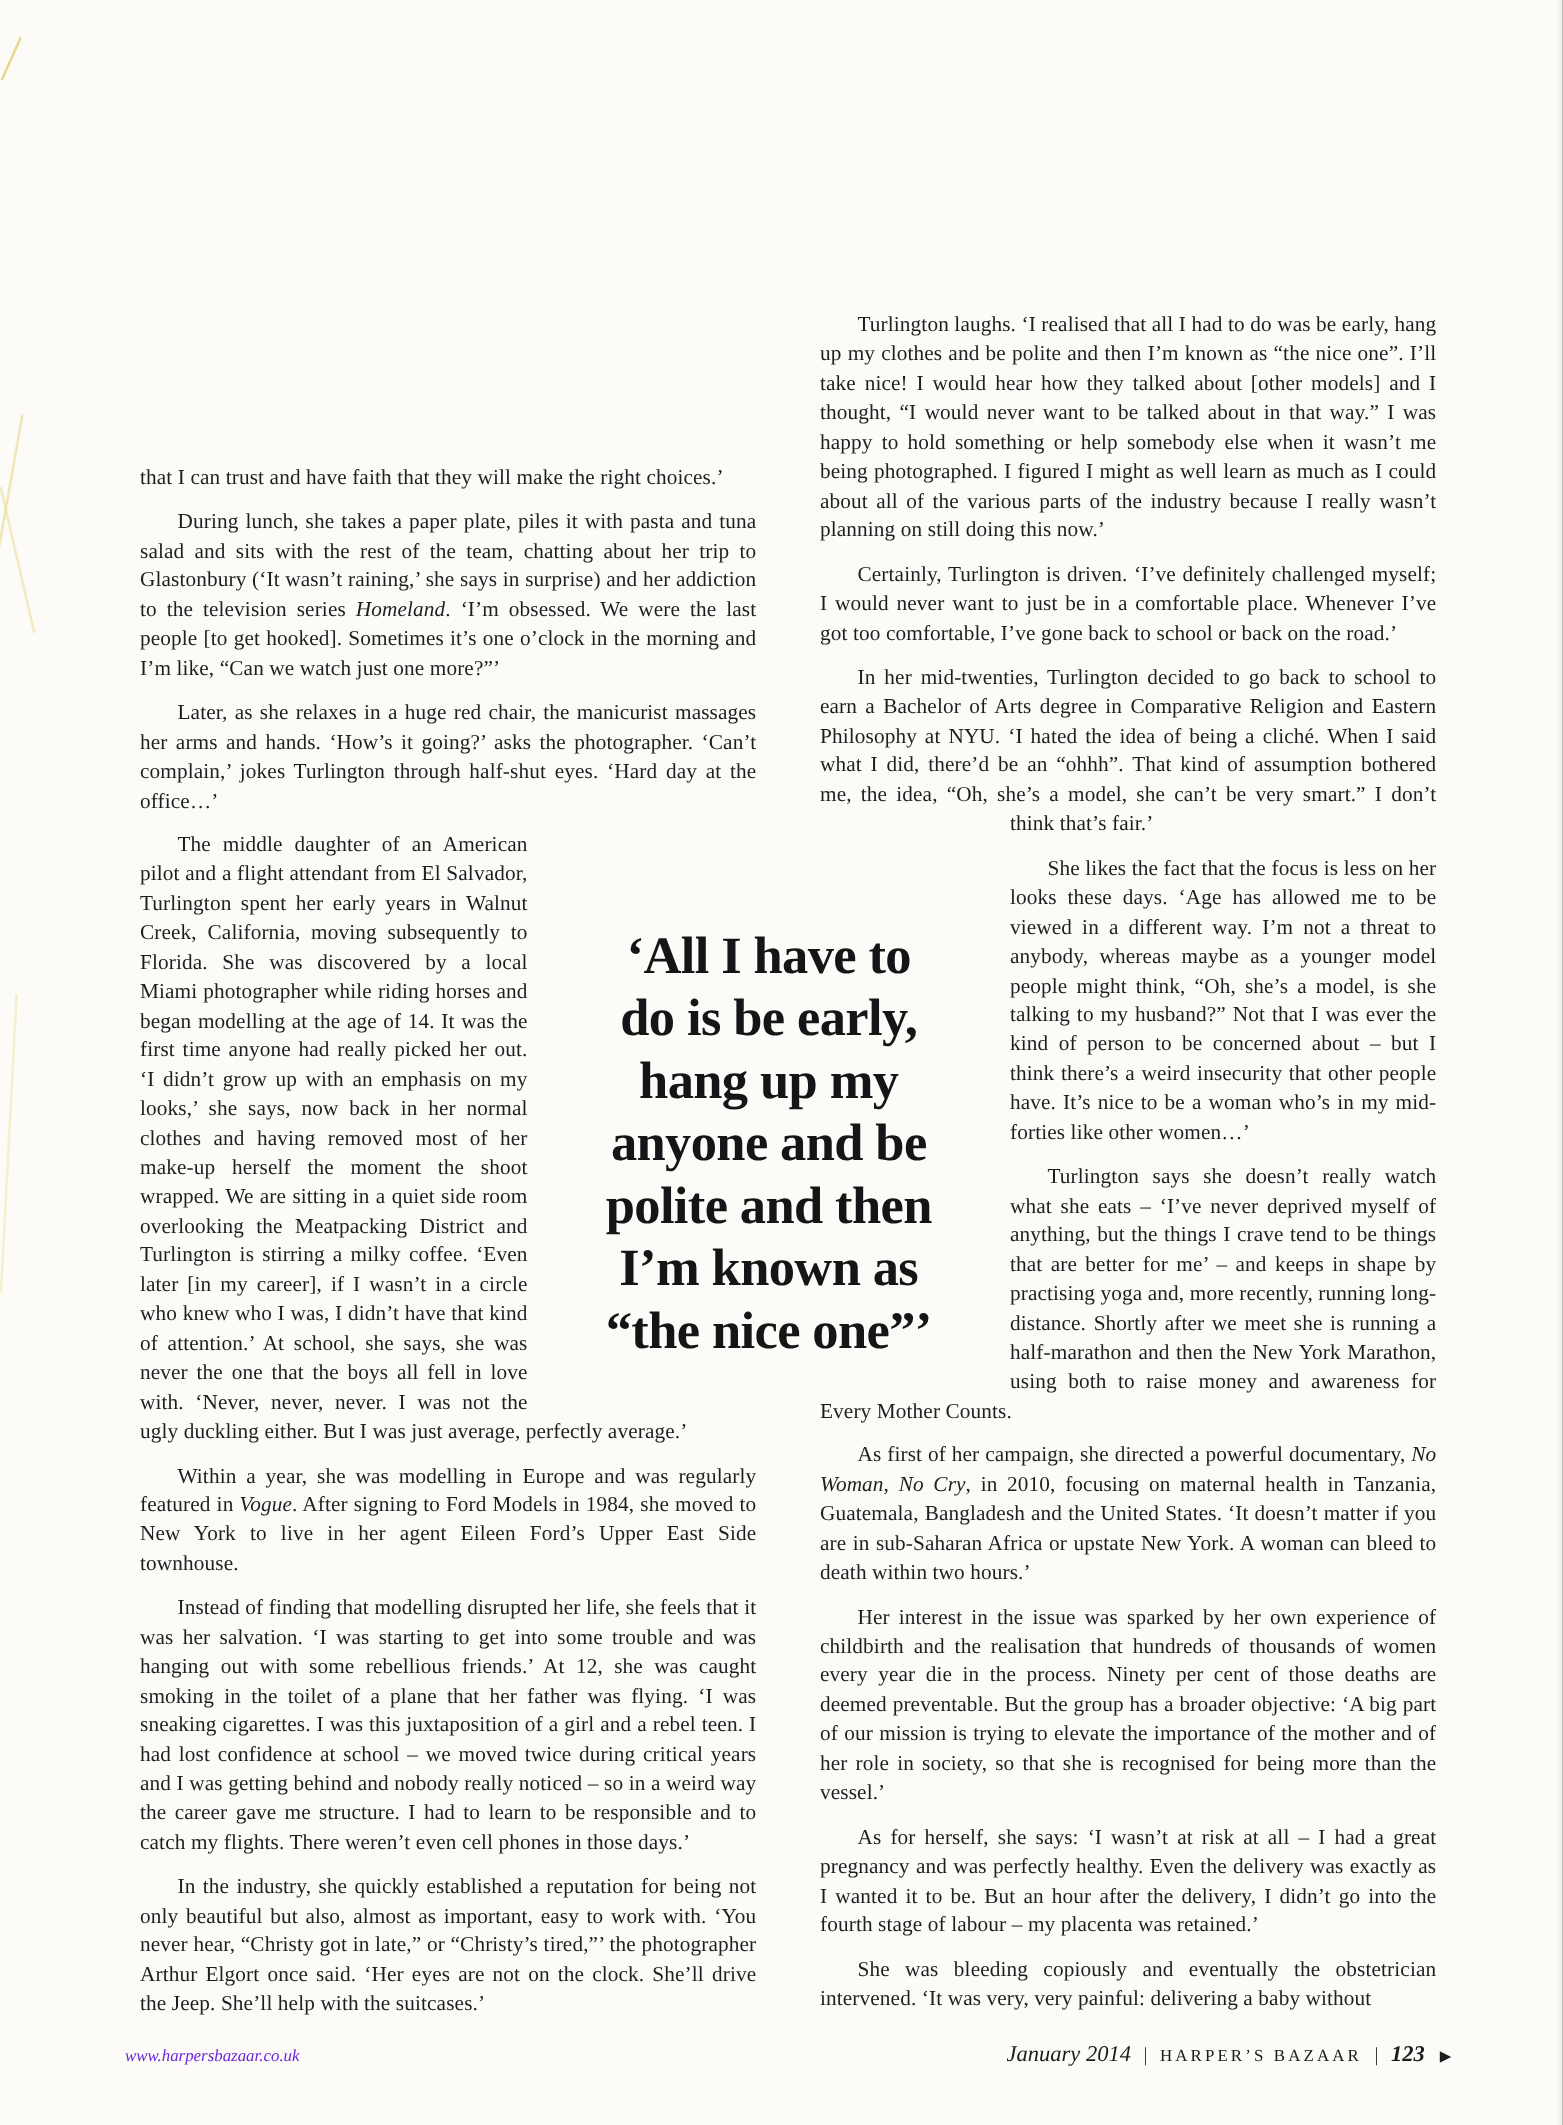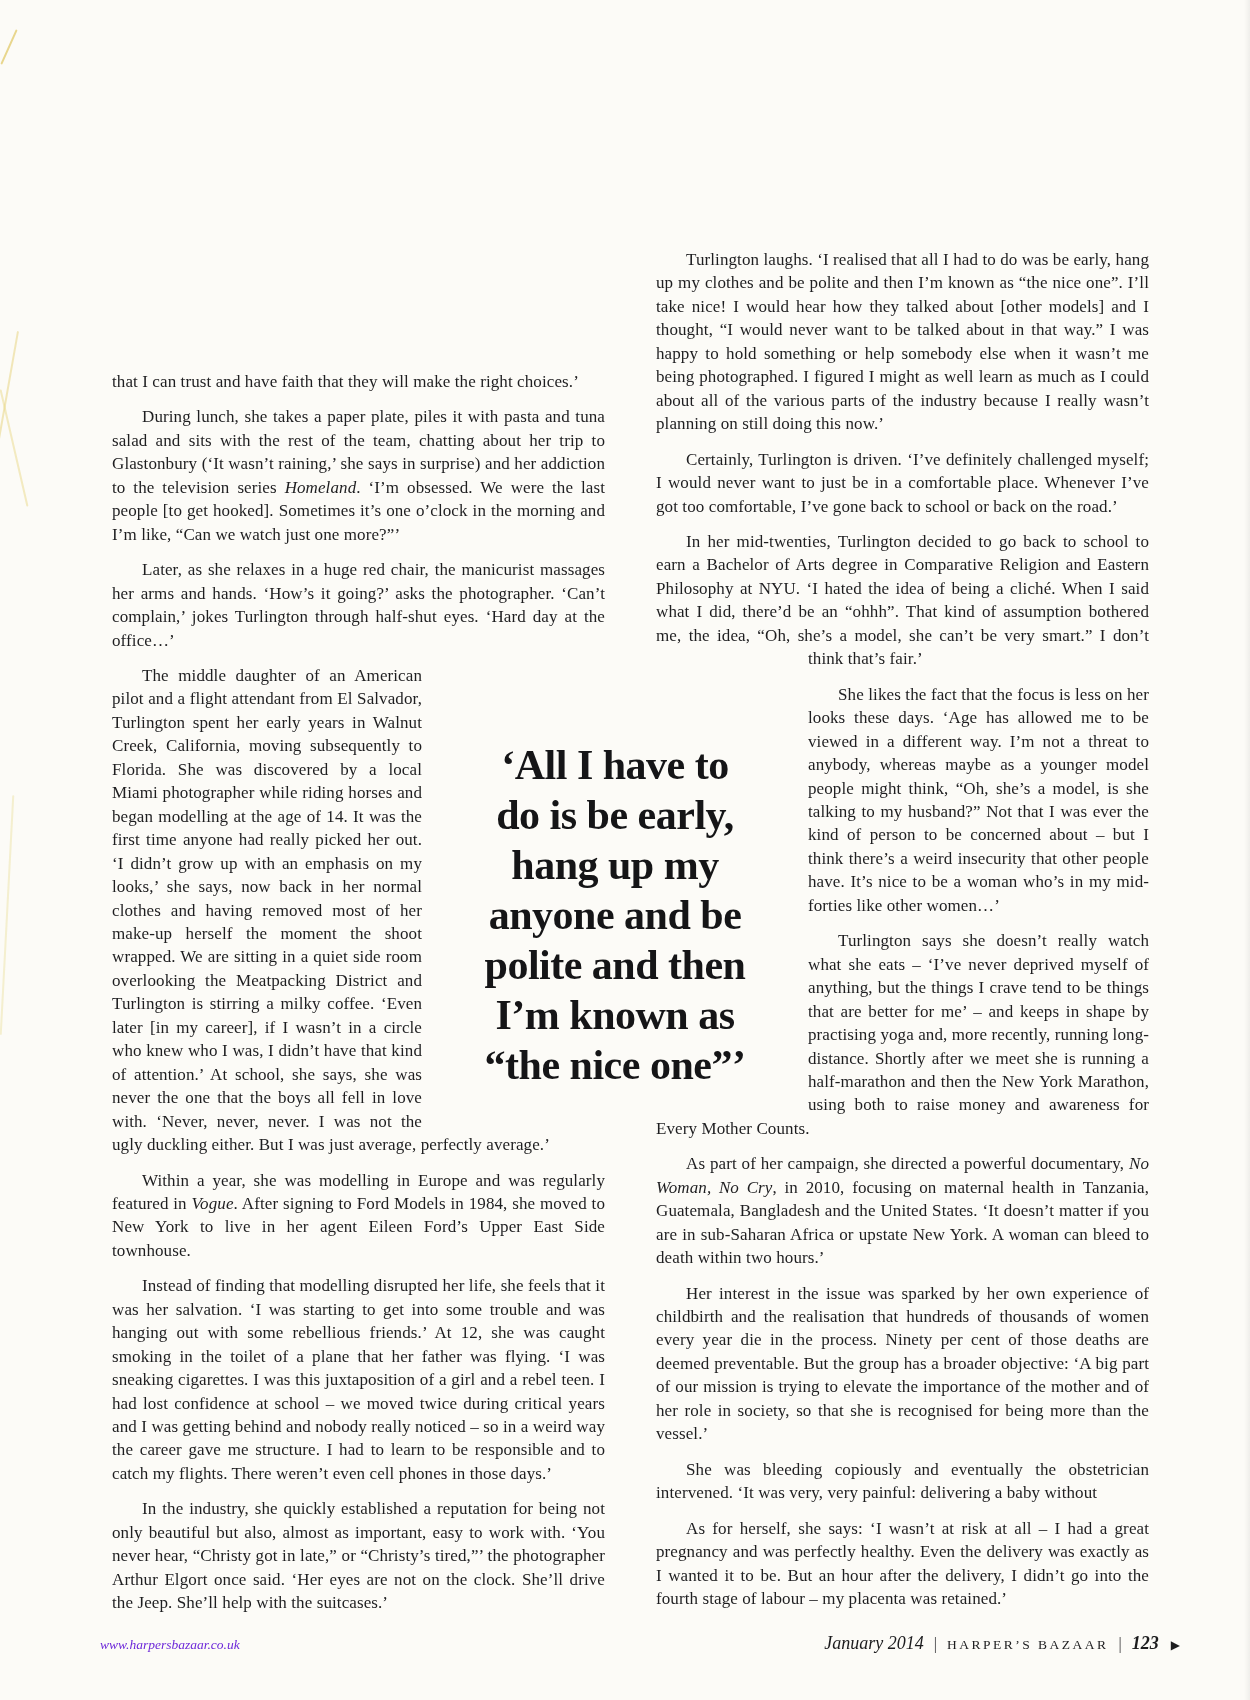--- a/index.html
+++ b/index.html
@@ -34,21 +34,21 @@
     font-size:42px; line-height:50px; letter-spacing:-0.5px;
     color:#151517;
   }
 
   
   .footer-left {
     position:absolute; left:100px; top:1637px;
     font-style:italic; font-size:13.5px; color:#6d28d9;
   }
   .footer-right {
-    position:absolute; right:70px; top:1633px;
+    position:absolute; right:89px; top:1633px;
     white-space:nowrap; color:#1c1c1e;
   }
   .footer-right > span { vertical-align:baseline; }
   .fr-issue { font-style:italic; font-size:18px; }
   .fr-sep   { font-size:16px; color:#3a3a3c; padding:0 6px; }
   .fr-mag   { font-size:13.5px; letter-spacing:2.5px; }
   .fr-num   { font-style:italic; font-weight:bold; font-size:18px; }
   .fr-arrow { font-size:12px; padding-left:8px; }
 
   
@@ -83,24 +83,24 @@
     </div>
 
   <div class="col col-right">
     <div class="sp-push-r"></div>
     <div class="sp-box-r"></div>
   <p class="para indent"><span>Turlington laughs. ‘I realised that all I had to do was be early, hang up my clothes and be polite and then I’m known as “the nice one”. I’ll take nice! I would hear how they talked about [other models] and I thought, “I would never want to be talked about in that way.” I was happy to hold something or help somebody else when it wasn’t me being photographed. I figured I might as well learn as much as I could about all of the various parts of the industry because I really wasn’t planning on still doing this now.’</span></p>
       <p class="para indent"><span>Certainly, Turlington is driven. ‘I’ve definitely challenged myself; I would never want to just be in a comfortable place. Whenever I’ve got too comfortable, I’ve gone back to school or back on the road.’</span></p>
       <p class="para indent"><span>In her mid-twenties, Turlington decided to go back to school to earn a Bachelor of Arts degree in Comparative Religion and Eastern Philosophy at NYU. ‘I hated the idea of being a cliché. When I said what I did, there’d be an “ohhh”. That kind of assumption bothered me, the idea, “Oh, she’s a model, she can’t be very smart.” I don’t think that’s fair.’</span></p>
       <p class="para indent"><span>She likes the fact that the focus is less on her looks these days. ‘Age has allowed me to be viewed in a different way. I’m not a threat to anybody, whereas maybe as a younger model people might think, “Oh, she’s a model, is she talking to my husband?” Not that I was ever the kind of person to be concerned about – but I think there’s a weird insecurity that other people have. It’s nice to be a woman who’s in my mid-forties like other women…’</span></p>
       <p class="para indent"><span>Turlington says she doesn’t really watch what she eats – ‘I’ve never deprived myself of anything, but the things I crave tend to be things that are better for me’ – and keeps in shape by practising yoga and, more recently, running long-distance. Shortly after we meet she is running a half-marathon and then the New York Marathon, using both to raise money and awareness for Every Mother Counts.</span></p>
-      <p class="para indent"><span>As part of her campaign, she directed a powerful documentary, </span><em>No Woman, No Cry</em><span>, in 2010, focusing on maternal health in Tanzania, Guatemala, Bangladesh and the United States. ‘It doesn’t matter if you are in sub-Saharan Africa or upstate New York. A woman can bleed to death within two hours.’</span></p>
+      <p class="para indent"><span>As first of her campaign, she directed a powerful documentary, </span><em>No Woman, No Cry</em><span>, in 2010, focusing on maternal health in Tanzania, Guatemala, Bangladesh and the United States. ‘It doesn’t matter if you are in sub-Saharan Africa or upstate New York. A woman can bleed to death within two hours.’</span></p>
       <p class="para indent"><span>Her interest in the issue was sparked by her own experience of childbirth and the realisation that hundreds of thousands of women every year die in the process. Ninety per cent of those deaths are deemed preventable. But the group has a broader objective: ‘A big part of our mission is trying to elevate the importance of the mother and of her role in society, so that she is recognised for being more than the vessel.’</span></p>
+      <p class="para indent"><span>As for herself, she says: ‘I wasn’t at risk at all – I had a great pregnancy and was perfectly healthy. Even the delivery was exactly as I wanted it to be. But an hour after the delivery, I didn’t go into the fourth stage of labour – my placenta was retained.’</span></p>
       <p class="para indent"><span>She was bleeding copiously and eventually the obstetrician intervened. ‘It was very, very painful: delivering a baby without</span></p>
-      <p class="para indent"><span>As for herself, she says: ‘I wasn’t at risk at all – I had a great pregnancy and was perfectly healthy. Even the delivery was exactly as I wanted it to be. But an hour after the delivery, I didn’t go into the fourth stage of labour – my placenta was retained.’</span></p>
     </div>
 
   <div class="pull-quote">
       <div>‘All I have to</div>
       <div>do is be early,</div>
       <div>hang up my</div>
       <div>anyone and be</div>
       <div>polite and then</div>
       <div>I’m known as</div>
       <div>“the nice one”’</div>

